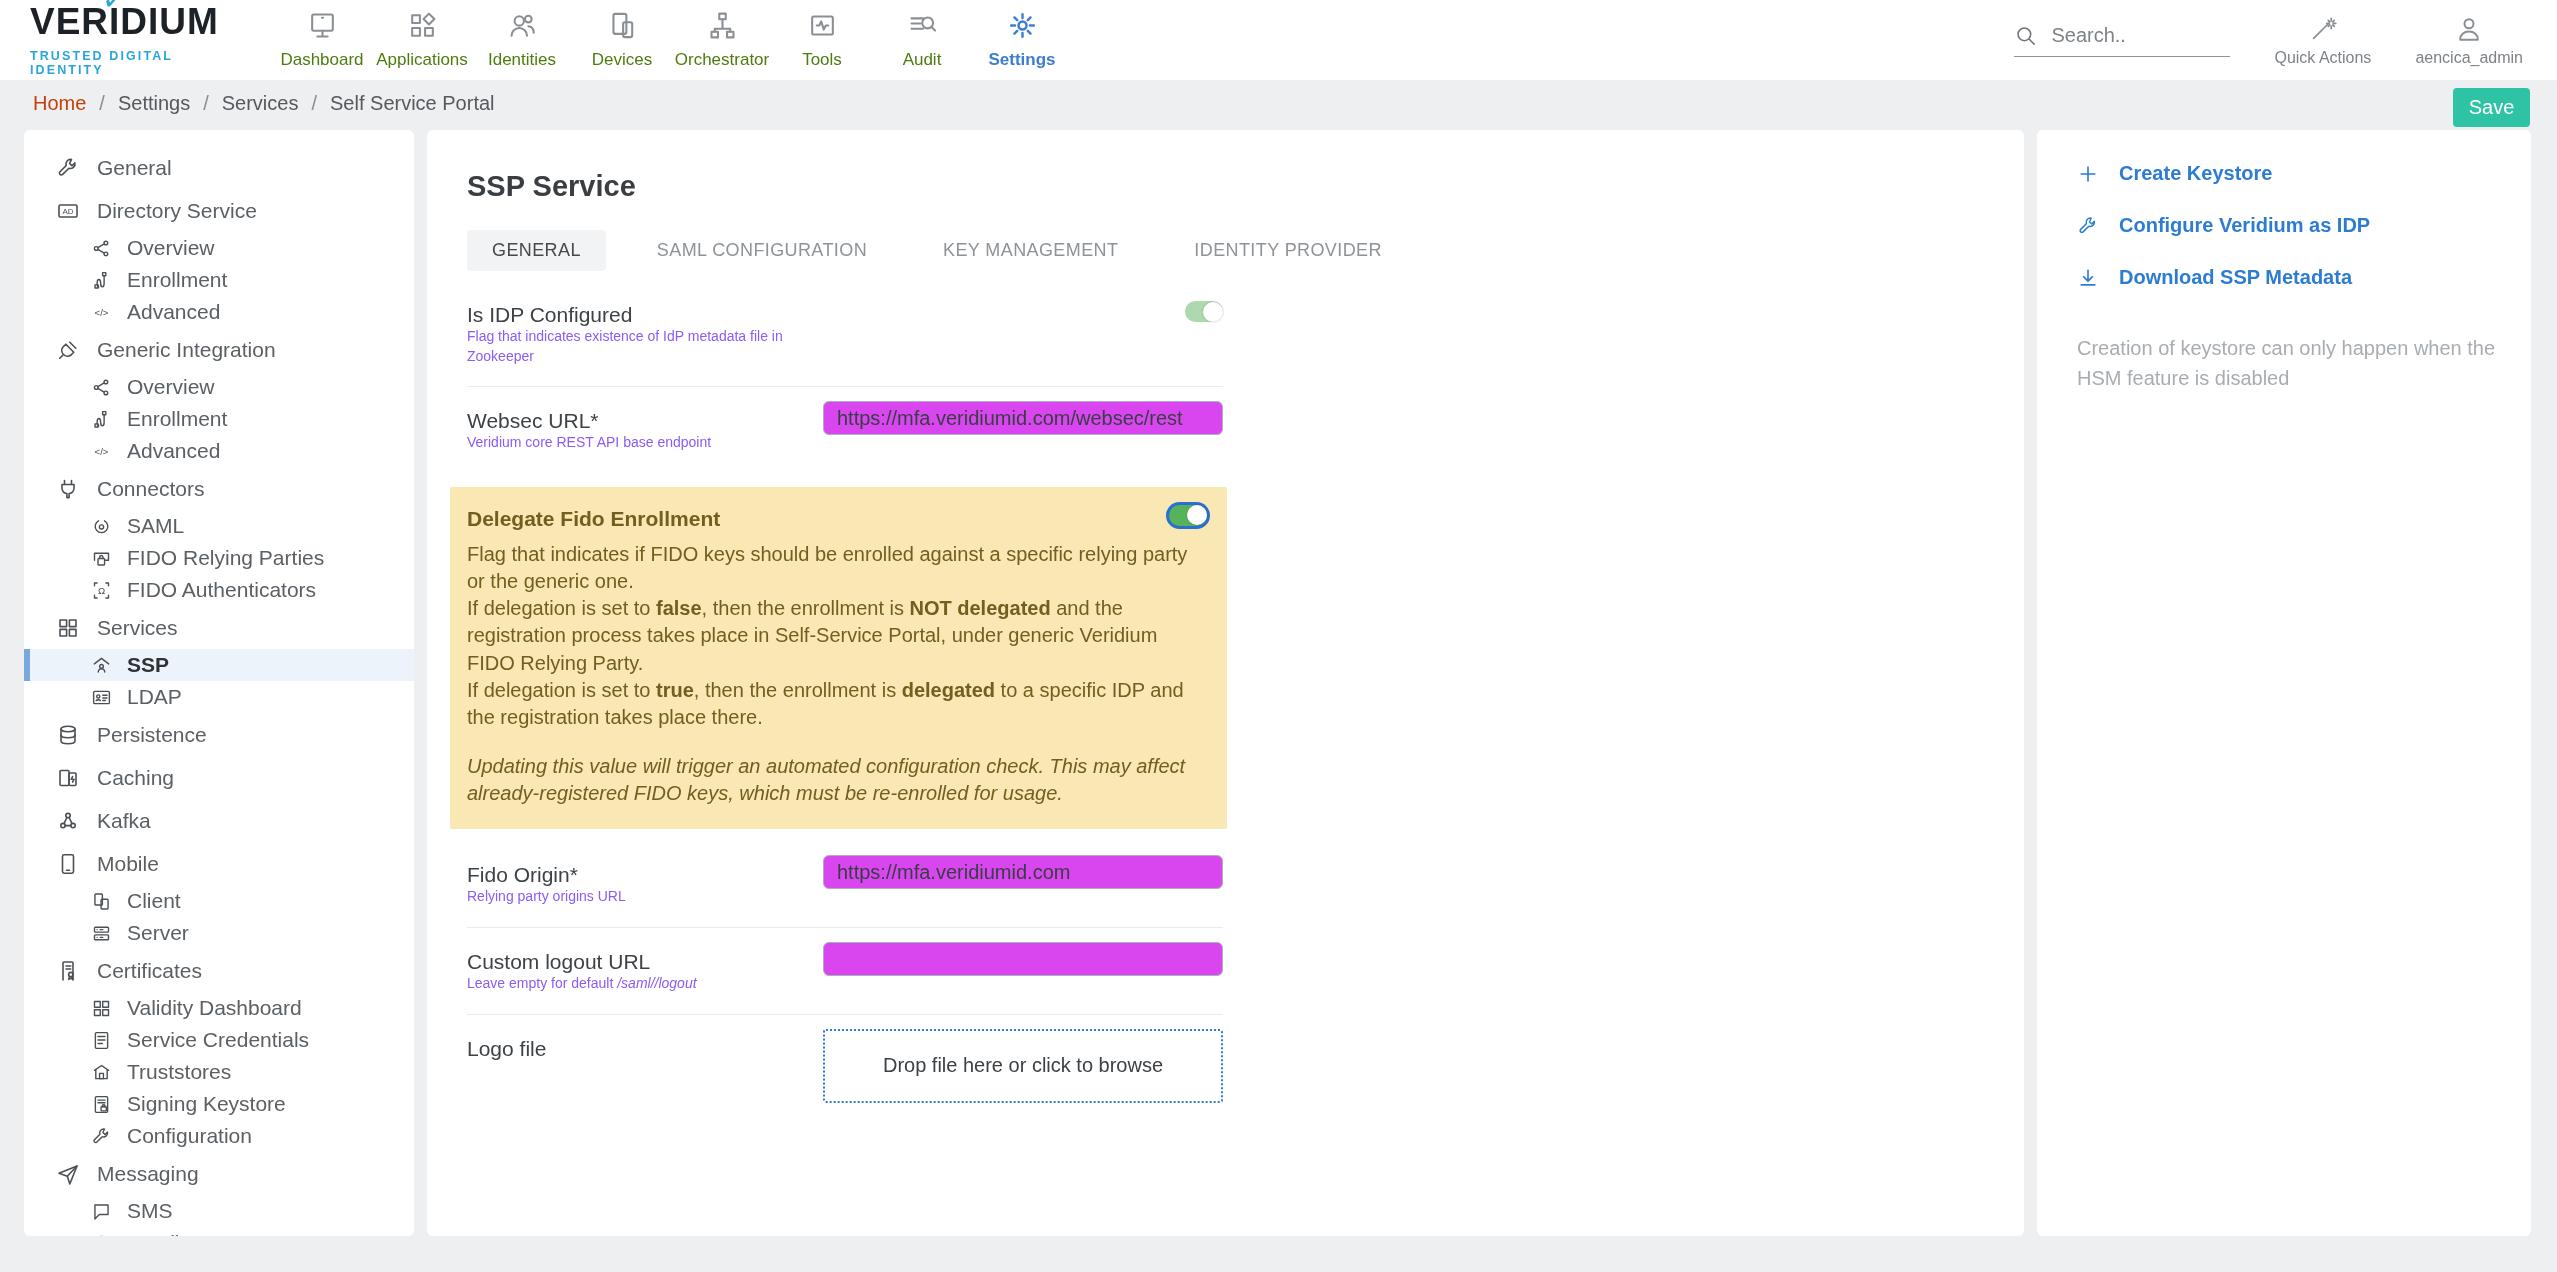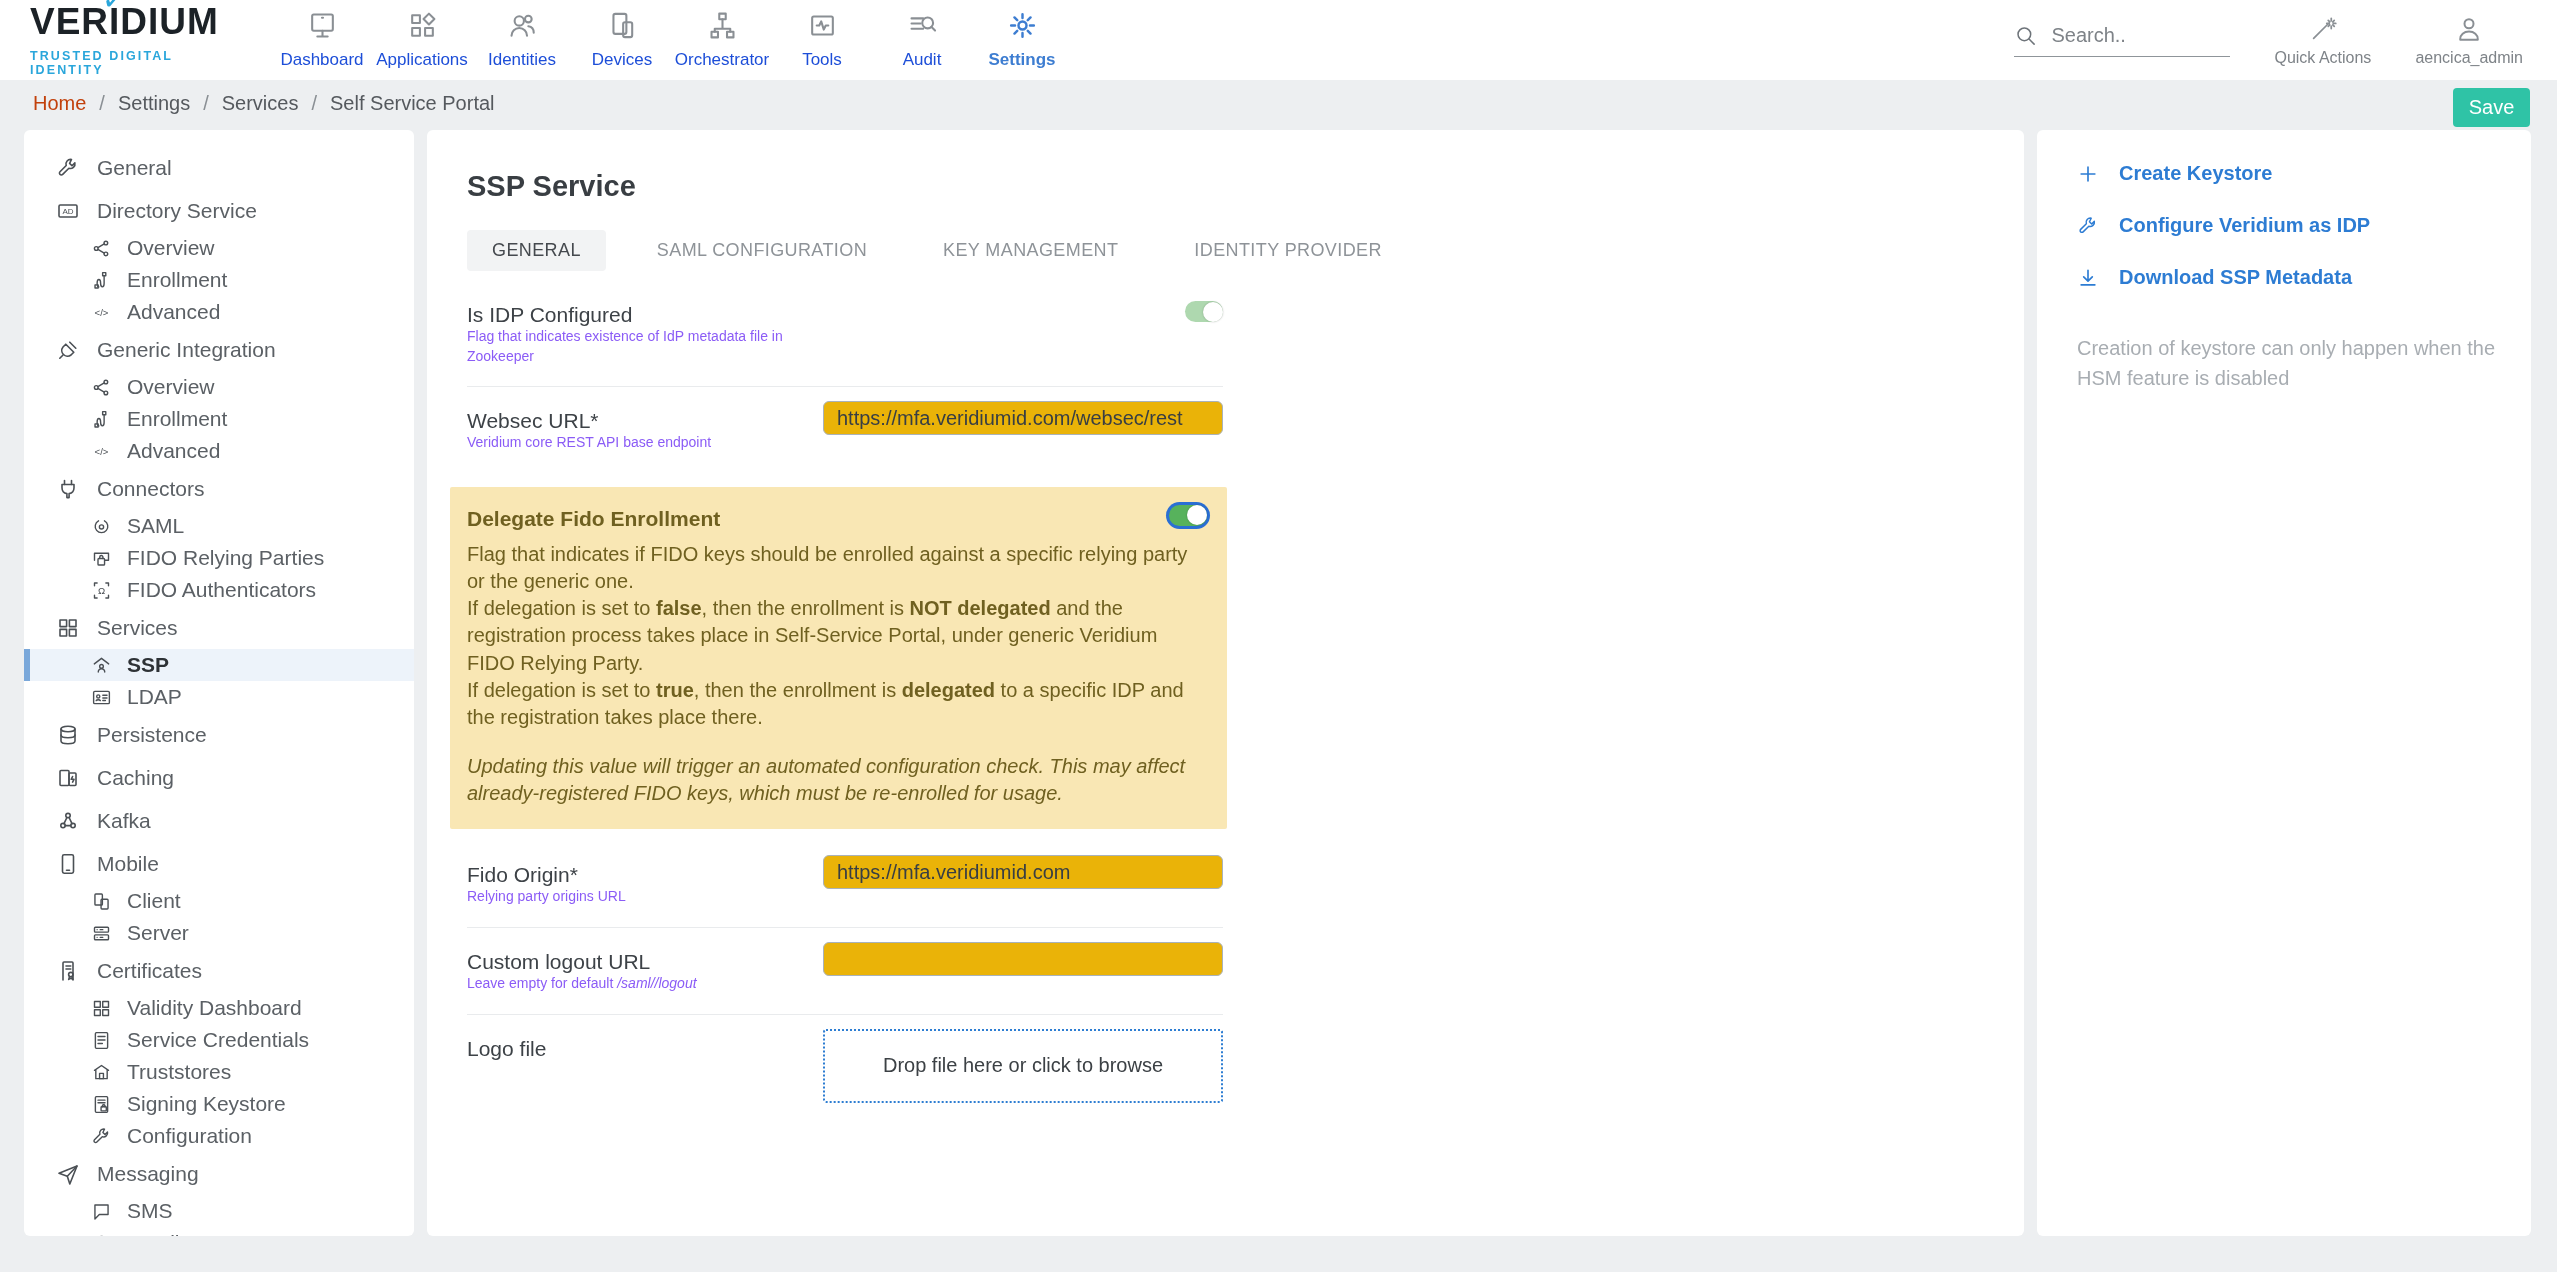--- a/index.html
+++ b/index.html
@@ -13,21 +13,21 @@
   
   .topbar { position:absolute; top:0; left:0; right:0; height:80px; background:#fff; display:flex; align-items:center; z-index:5; }
   .logo { margin-left:30px; width:208px; flex:none; }
   .logo-text { font-size:37px; font-weight:700; color:#1c2227; letter-spacing:1px; line-height:1; position:relative; }
   .logo-i { position:relative; }
   .logo-check { position:absolute; left:-7px; top:-16px; color:#2aa6db; font-size:30px; font-weight:700; transform:rotate(6deg); }
   .logo-tagline { font-size:12.5px; font-weight:700; color:#2aa6db; letter-spacing:2.1px; margin-top:9px; }
   .mainnav { display:flex; margin-left:34px; }
   .nav-item { width:100px; display:flex; flex-direction:column; align-items:center; cursor:pointer; }
   .nav-item svg { width:31px; height:31px; color:#8a8f94; }
-  .nav-label { margin-top:9px; font-size:17px; color:#1d4ed8; }
+  .nav-label { margin-top:9px; font-size:17px; color:#4d7c0f; }
   .nav-item.active svg { color:#3d7dd1; }
   .nav-item.active .nav-label { color:#3d7dd1; font-weight:700; }
   .topbar-right { margin-left:auto; margin-right:34px; display:flex; align-items:center; gap:44px; }
   .search { display:flex; align-items:center; gap:14px; border-bottom:1px solid #8f959a; padding-bottom:9px; width:216px; }
   .search svg { width:23px; height:23px; color:#6e747a; flex:none; }
   .search input { border:none; outline:none; background:transparent; font-size:20px; color:#4c5156; width:160px; font-family:inherit; }
   .search input::placeholder { color:#7e8388; }
   .tb-action { display:flex; flex-direction:column; align-items:center; cursor:pointer; }
   .tb-action svg { width:30px; height:30px; color:#8a8f94; }
   .tb-action .lbl { font-size:16px; color:#7e8388; margin-top:5px; }
@@ -68,21 +68,21 @@
   .fields { width:756px; margin-top:10px; }
   .frow { display:flex; align-items:flex-start; padding:14px 0 20px; }
   .frow.divider { border-bottom:1px solid #e9ebed; }
   .fleft { flex:1; padding-right:24px; padding-top:8px; }
   .flabel { font-size:21px; font-weight:400; color:#3d4247; }
   .fdesc { margin-top:0; font-size:14px; color:#8b5cf6; line-height:1.4; }
   .fdesc i { font-style:italic; }
   .fctl { width:400px; flex:none; }
   .fctl.toggle-ctl { display:flex; justify-content:flex-end; padding-top:6px; }
   .finput { width:100%; height:34px; border:1px solid #a9b2ba; border-radius:6px; padding:0 13px;
-            font-size:20px; color:#383e44; font-family:inherit; outline:none; background:#eab308; }
+            font-size:20px; color:#383e44; font-family:inherit; outline:none; background:#d946ef; }
   .dropzone { width:100%; height:74px; border:2px dotted #2d7dd2; border-radius:3px; display:flex;
               align-items:center; justify-content:center; font-size:20px; color:#3c4145; cursor:pointer; background:#fff; }
 
   
   .toggle { width:38px; height:21px; border-radius:11px; position:relative; cursor:pointer; flex:none; }
   .toggle .knob { position:absolute; top:0.5px; right:0.5px; width:20px; height:20px; border-radius:50%;
                   background:#fff; box-shadow:0 0 2px rgba(0,0,0,.25); }
   .toggle.light { background:#aed8af; }
   .toggle.focus { background:#57b25c; box-shadow:0 0 0 3px #2a6fd4; }
 

